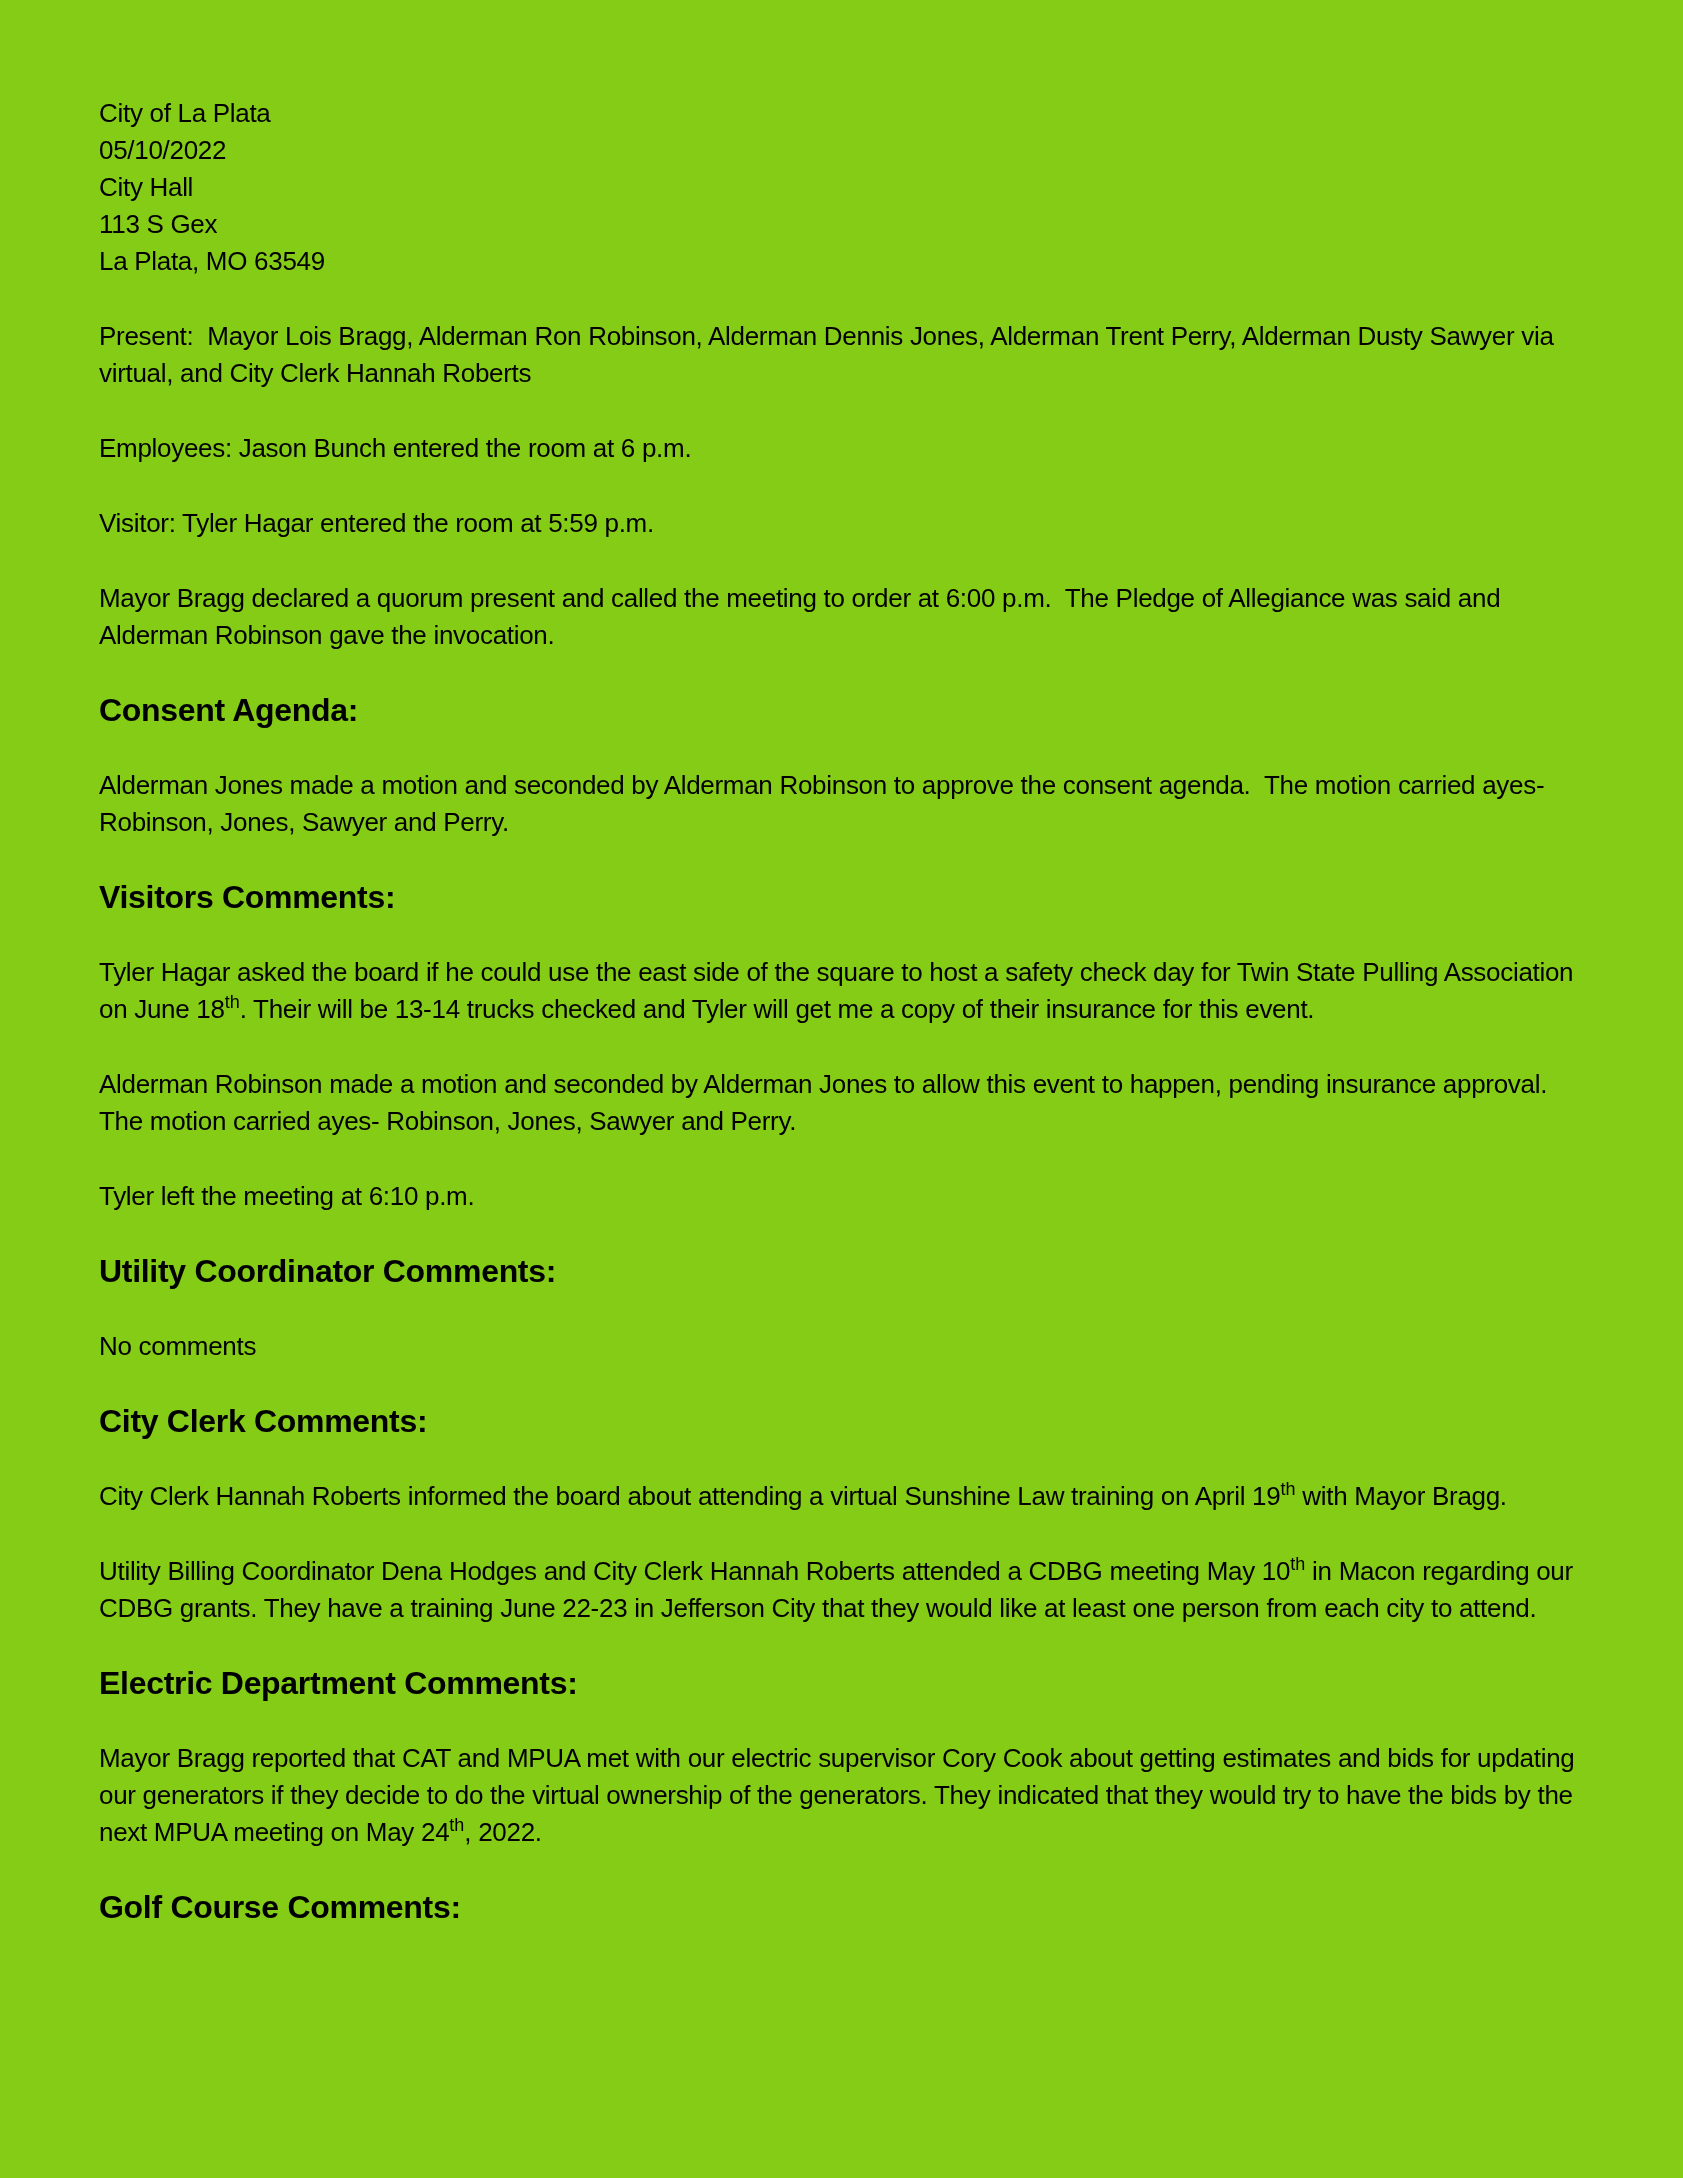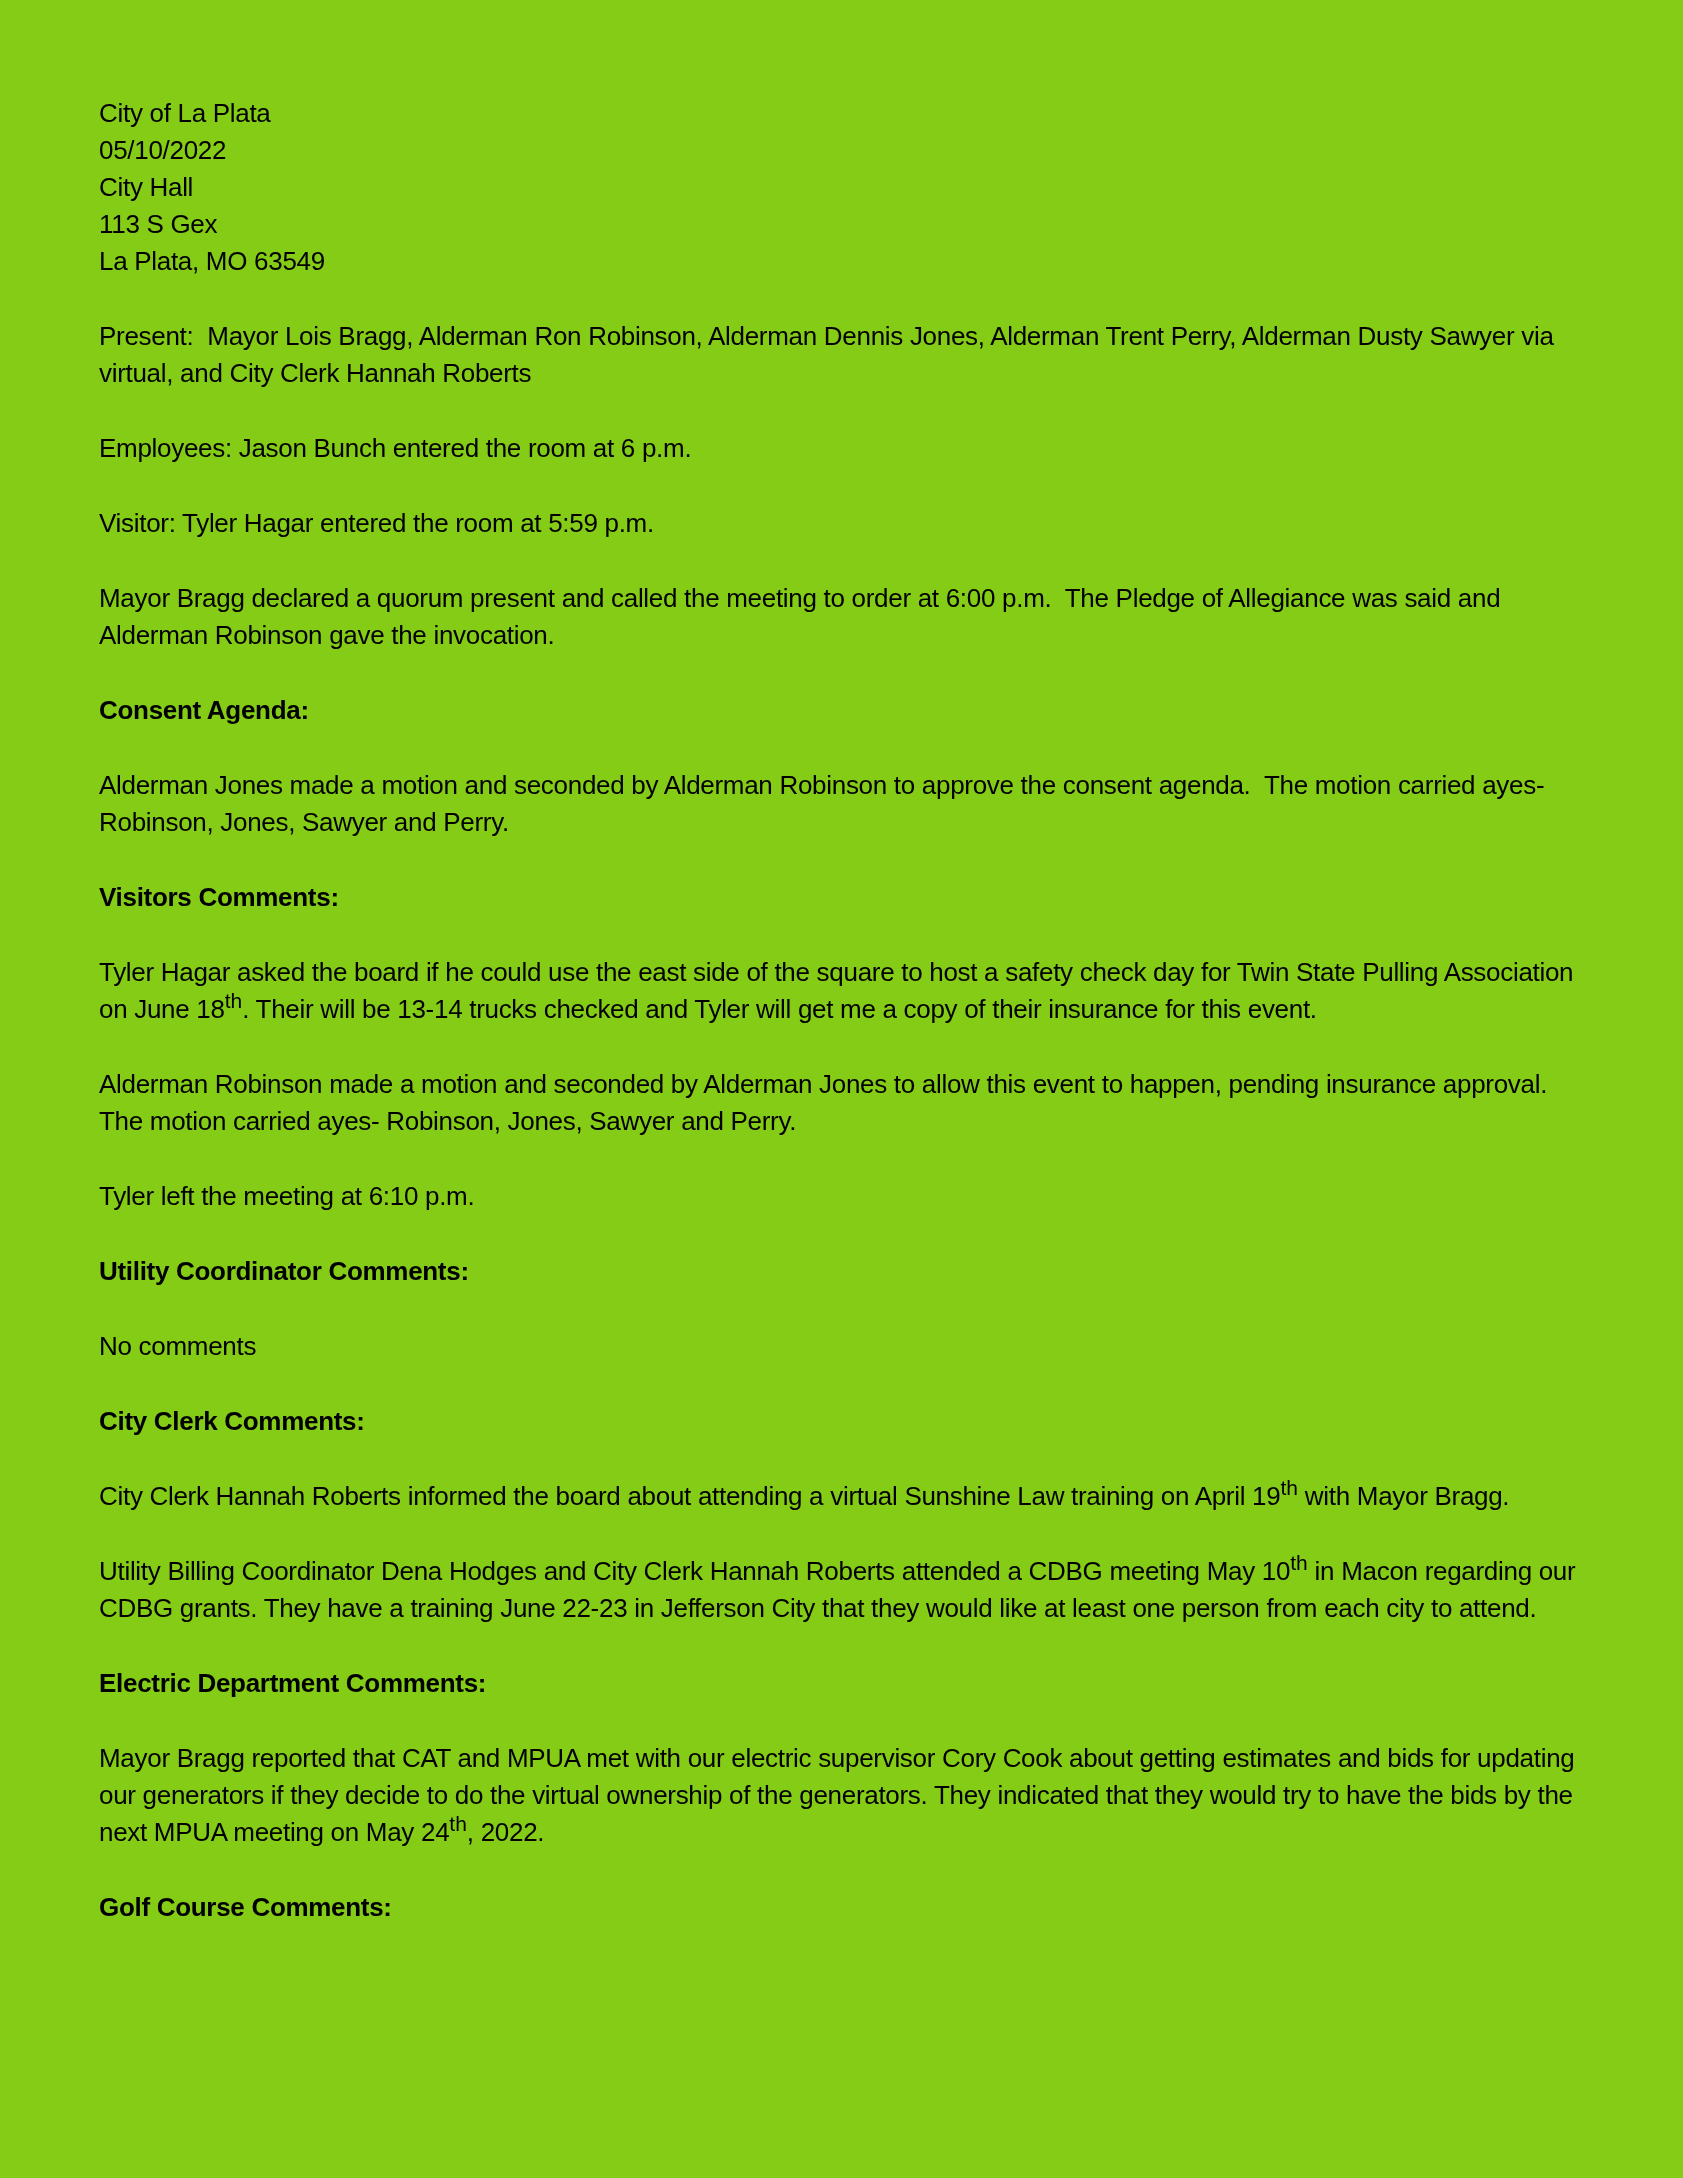--- a/index.html
+++ b/index.html
@@ -24,30 +24,30 @@
     line-height: 37px;
     letter-spacing: -0.3px;
     color: #000000;
     white-space: pre-wrap;
   }
   .doc p, .doc h2, .doc .address {
     margin: 0 0 38px 0;
     padding: 0;
   }
   .doc h2 {
-    font-size: 26px;
+    font-size: 32px;
     line-height: 37px;
     font-weight: bold;
     margin-top: 33px;
   }
   .doc .address div {
     margin: 0;
   }
   .doc sup {
-    font-size: 21px;
+    font-size: 18px;
     line-height: 0;
     vertical-align: super;
     letter-spacing: 0;
   }
 </style>
 </head>
 <body>
 
 <div class="page">
   <div class="doc" id="doc-root"><div class="address"><div>City of La Plata</div><div>05/10/2022</div><div>City Hall</div><div>113 S Gex</div><div>La Plata, MO 63549</div></div><p><span>Present:  Mayor Lois Bragg, Alderman Ron Robinson, Alderman Dennis Jones, Alderman Trent Perry, Alderman Dusty Sawyer via virtual, and City Clerk Hannah Roberts</span></p><p><span>Employees: Jason Bunch entered the room at 6 p.m.</span></p><p><span>Visitor: Tyler Hagar entered the room at 5:59 p.m.</span></p><p><span>Mayor Bragg declared a quorum present and called the meeting to order at 6:00 p.m.  The Pledge of Allegiance was said and Alderman Robinson gave the invocation.</span></p><h2><span>Consent Agenda:</span></h2><p><span>Alderman Jones made a motion and seconded by Alderman Robinson to approve the consent agenda.  The motion carried ayes- Robinson, Jones, Sawyer and Perry.</span></p><h2><span>Visitors Comments:</span></h2><p><span>Tyler Hagar asked the board if he could use the east side of the square to host a safety check day for Twin State Pulling Association on June 18</span><sup>th</sup><span>. Their will be 13-14 trucks checked and Tyler will get me a copy of their insurance for this event.</span></p><p><span>Alderman Robinson made a motion and seconded by Alderman Jones to allow this event to happen, pending insurance approval.  The motion carried ayes- Robinson, Jones, Sawyer and Perry.</span></p><p><span>Tyler left the meeting at 6:10 p.m.</span></p><h2><span>Utility Coordinator Comments:</span></h2><p><span>No comments</span></p><h2><span>City Clerk Comments:</span></h2><p><span>City Clerk Hannah Roberts informed the board about attending a virtual Sunshine Law training on April 19</span><sup>th</sup><span> with Mayor Bragg.</span></p><p><span>Utility Billing Coordinator Dena Hodges and City Clerk Hannah Roberts attended a CDBG meeting May 10</span><sup>th</sup><span> in Macon regarding our CDBG grants. They have a training June 22-23 in Jefferson City that they would like at least one person from each city to attend.</span></p><h2><span>Electric Department Comments:</span></h2><p><span>Mayor Bragg reported that CAT and MPUA met with our electric supervisor Cory Cook about getting estimates and bids for updating our generators if they decide to do the virtual ownership of the generators. They indicated that they would try to have the bids by the next MPUA meeting on May 24</span><sup>th</sup><span>, 2022.</span></p><h2><span>Golf Course Comments:</span></h2></div>

